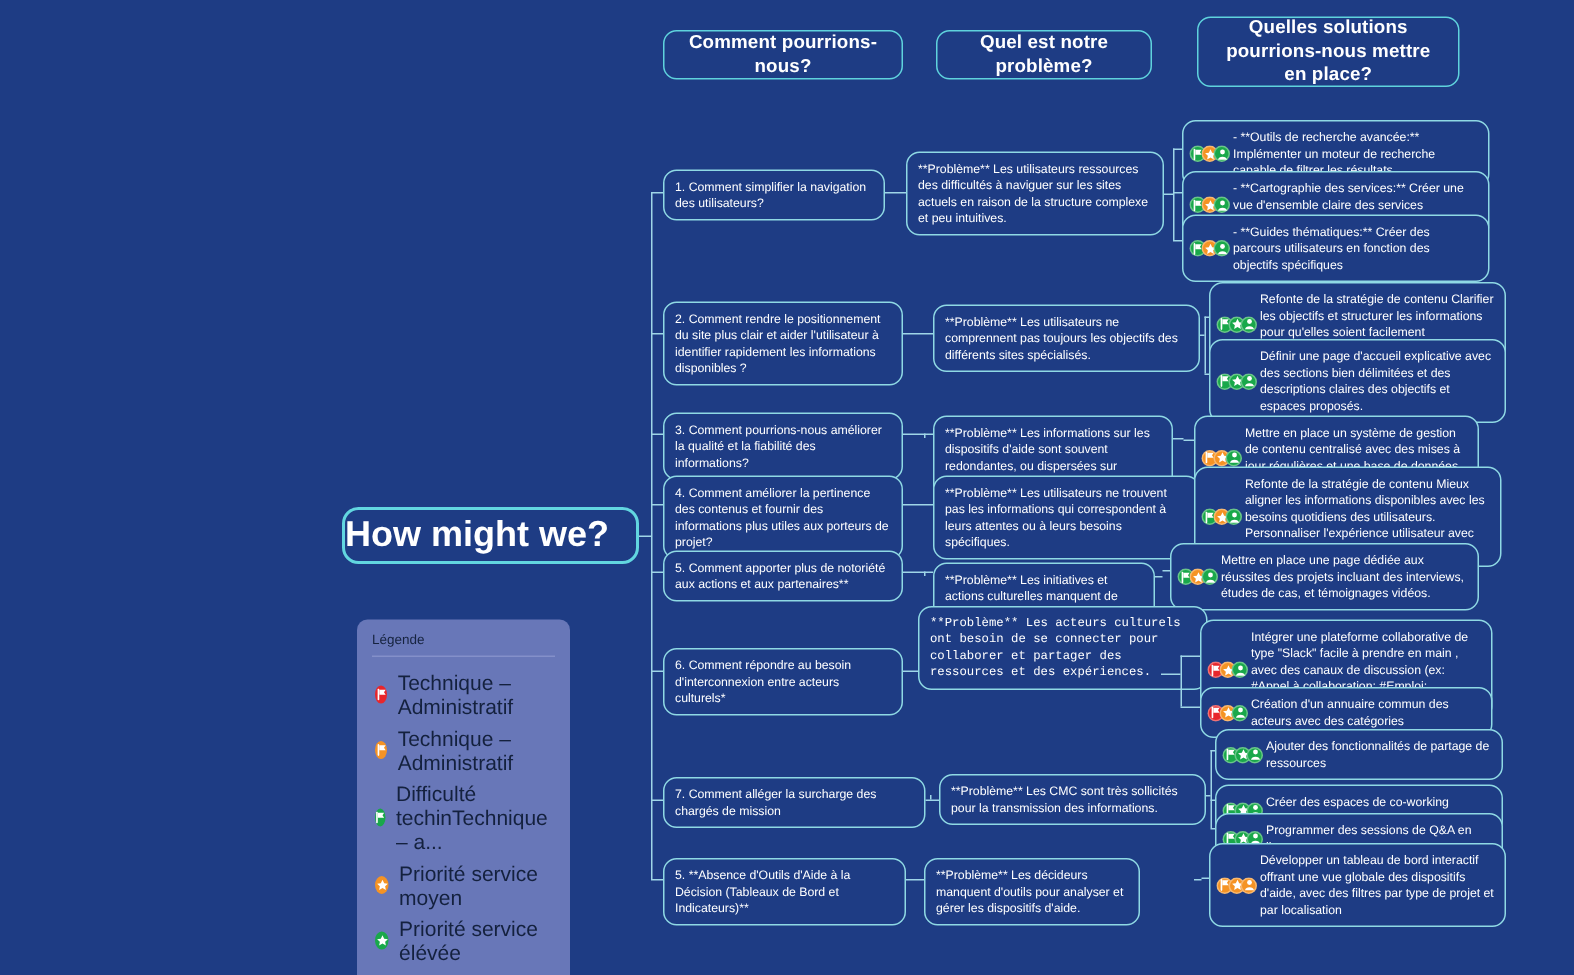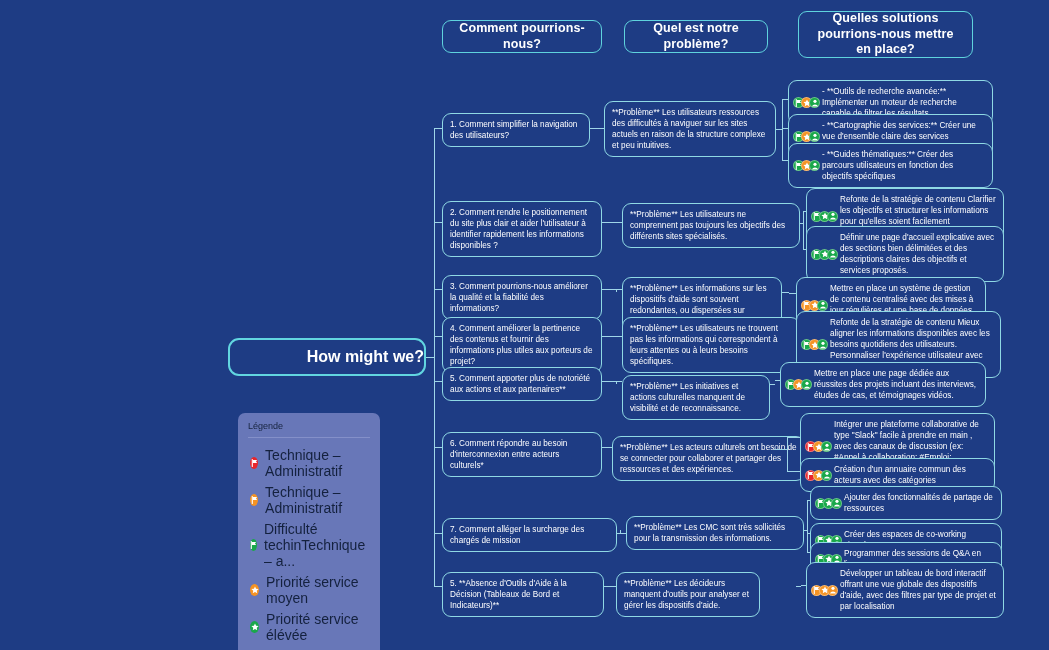--- a/index.html
+++ b/index.html
@@ -36,23 +36,23 @@
     padding: 6px 12px;
     line-height: 1.25;
   }
 
   
   .root {
     border: 2px solid #62d6e0;
     border-radius: 11px;
     background:#1e3c84;
     justify-content: center;
-    text-align:right;
+    text-align:left;
     font-weight: bold;
-    font-size: 16px;
+    font-size: 24px;
   }
 
   
   .card {
     font-size: 8.2px;
     line-height: 1.35;
     padding: 5px 7px;
     border-radius: 9px;
     border: 1px solid #8fd9e4;
   }
@@ -305,21 +305,21 @@
                 <path d="M5 0.6 6.4 3.5 9.5 3.9 7.2 6.0 7.8 9.1 5 7.6 2.2 9.1 2.8 6.0 0.5 3.9 3.6 3.5 z" fill="#fff"></path>
               </svg>
             </span>
             <span class="b green">
               <svg width="8" height="8" viewBox="0 0 10 10">
                 <circle cx="5" cy="2.9" r="2" fill="#fff"></circle>
                 <path d="M1.2 9.4 a3.9 3.3 0 0 1 7.6 0 z" fill="#fff"></path>
               </svg>
             </span>
           </div>
-          <span class="sol-text">Définir une page d'accueil explicative avec des sections bien délimitées et des descriptions claires des objectifs et services proposés.</span>
+          <span class="sol-text">Définir une page d'accueil explicative avec des sections bien délimitées et des descriptions claires des objectifs et espaces proposés.</span>
         </div>
       </div>
       <div class="node card hmw" style="left: 442px; top: 275px; width: 160px; min-height: 27px;">
         <span class="txt">3. Comment pourrions-nous améliorer la qualité et la fiabilité des informations?</span>
       </div>
       <div class="node card prob" style="left: 622px; top: 277px; width: 160px; min-height: 30px;">
         <span class="txt">**Problème** Les informations sur les dispositifs d'aide sont souvent redondantes, ou dispersées sur plusieurs sites.</span>
       </div>
       <div class="node card sol" style="left: 796px; top: 277px; width: 190px; min-height: 32px;">
         <div class="sol-inner">
@@ -401,21 +401,21 @@
                 <path d="M1.2 9.4 a3.9 3.3 0 0 1 7.6 0 z" fill="#fff"></path>
               </svg>
             </span>
           </div>
           <span class="sol-text">Mettre en place une page dédiée aux réussites des projets incluant des interviews, études de cas, et témoignages vidéos.</span>
         </div>
       </div>
       <div class="node card hmw" style="left: 442px; top: 432px; width: 160px; min-height: 30px;">
         <span class="txt">6. Comment répondre au besoin d'interconnexion entre acteurs culturels*</span>
       </div>
-      <div class="node card prob" style="left: 612px; top: 436px; width: 193px; min-height: 42px;">
+      <div class="node card prob" style="left: 612px; top: 404px; width: 193px; min-height: 42px; font-family: Liberation Mono, monospace;">
         <span class="txt">**Problème** Les acteurs culturels ont besoin de se connecter pour collaborer et partager des ressources et des expériences.</span>
       </div>
       <div class="node card sol" style="left: 800px; top: 413px; width: 195px; min-height: 48px;">
         <div class="sol-inner">
           <div class="badges">
             <span class="b red">
               <svg width="7" height="8" viewBox="0 0 7 8">
                 <path d="M1.3 0.6 v6.8" stroke="#fff" stroke-width="1.1" stroke-linecap="round"></path>
                 <path d="M1.9 0.9 h4.2 l-1.1 1.6 1.1 1.6 h-4.2 z" fill="#fff"></path>
               </svg>

